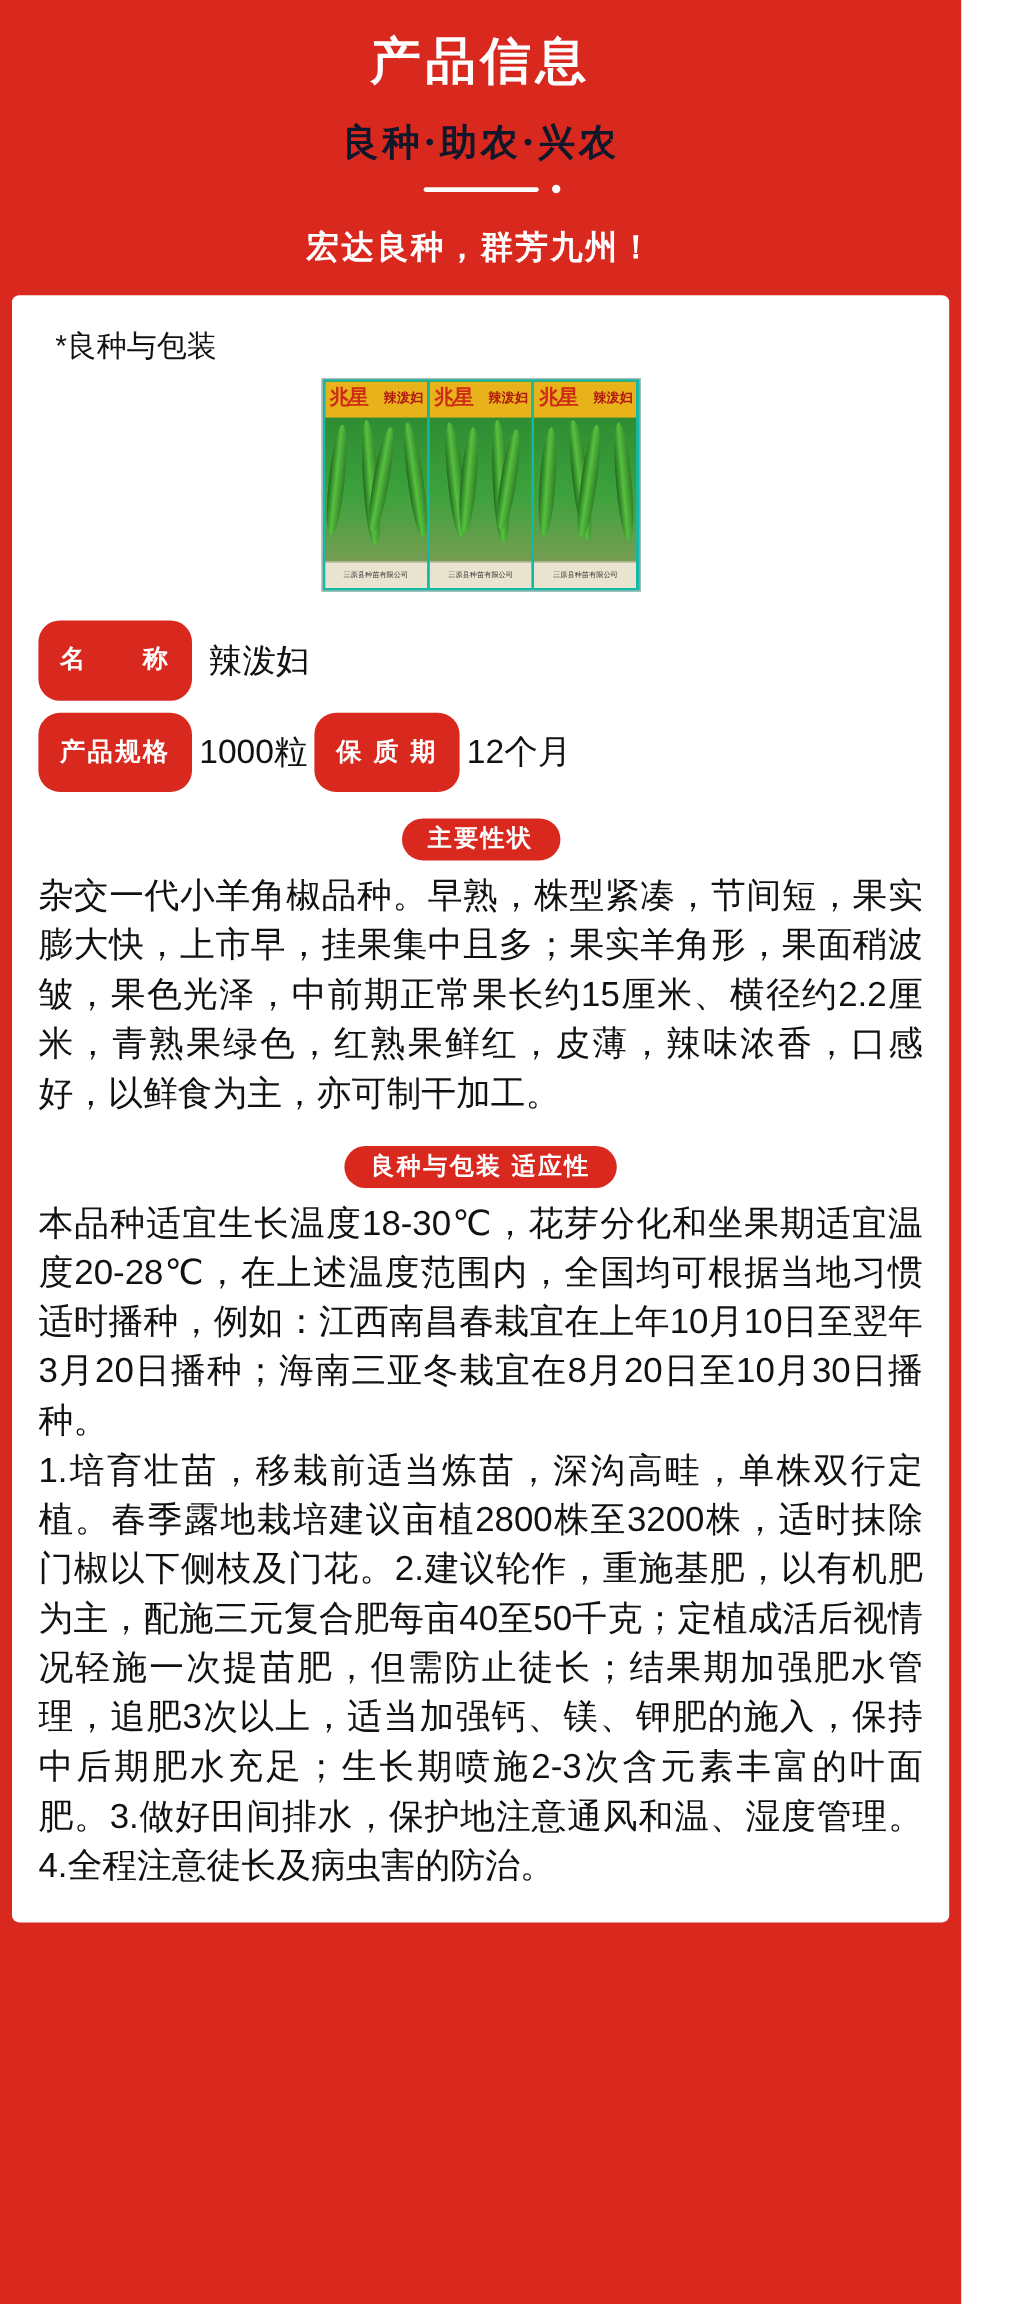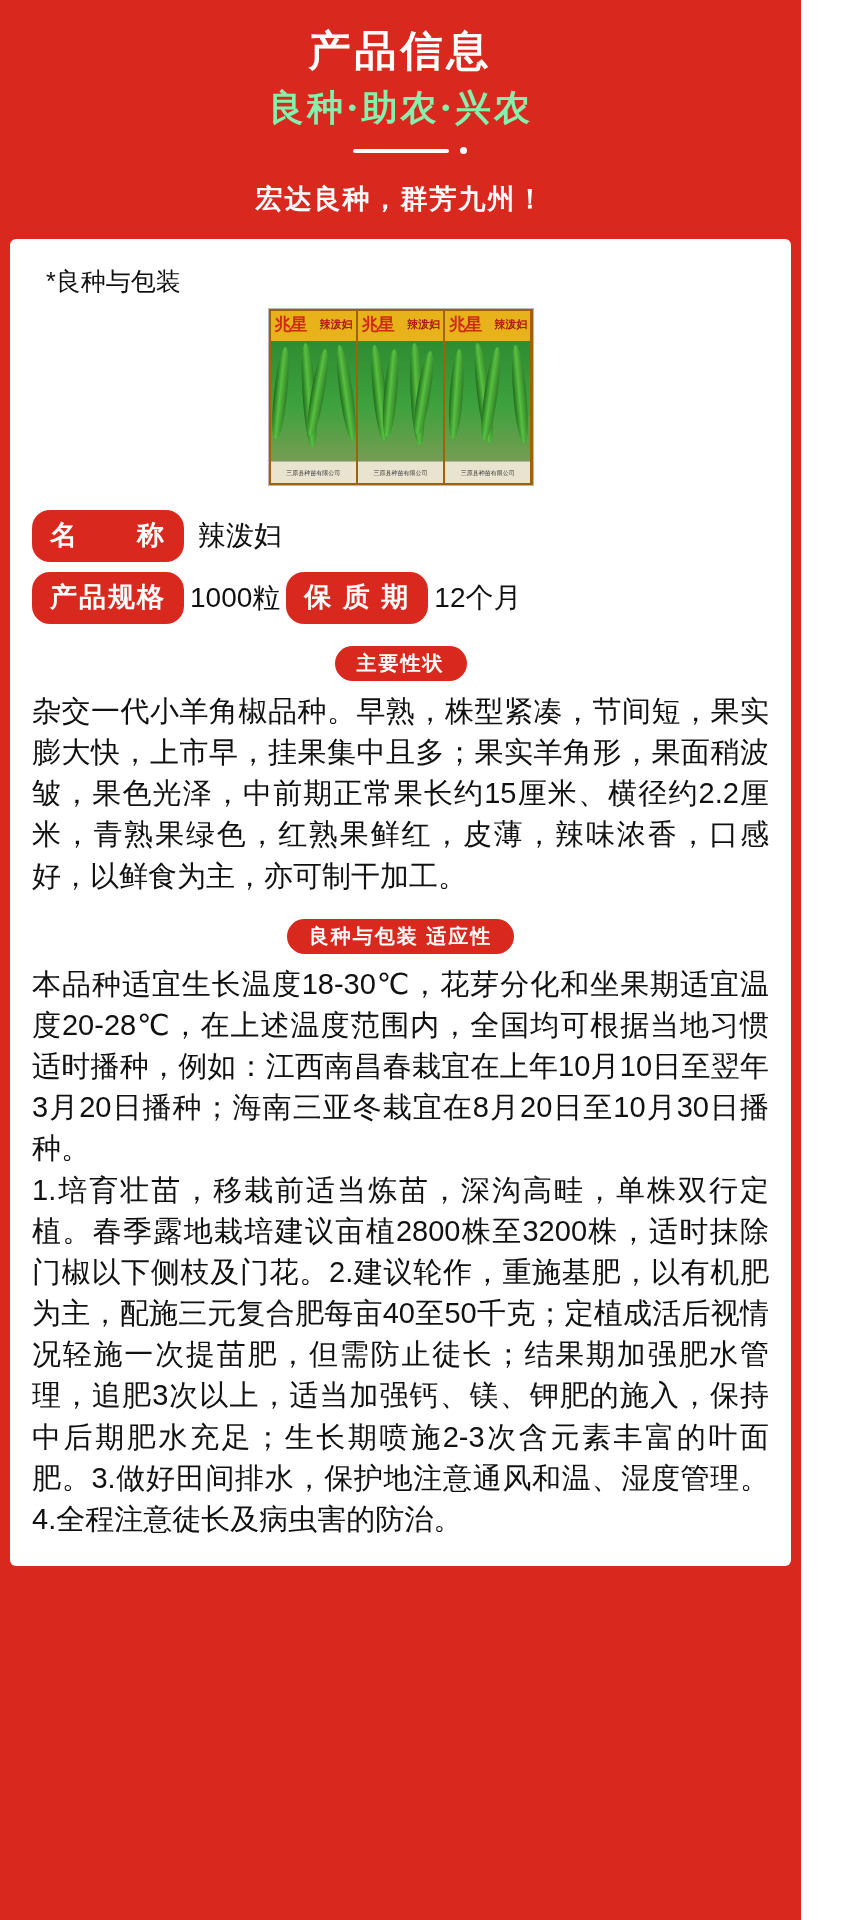--- a/index.html
+++ b/index.html
@@ -21,24 +21,24 @@
   }
   .header-title {
     font-size: 42px;
     font-weight: bold;
     color: #ffffff;
     letter-spacing: 4px;
     line-height: 1.2;
     font-family: "DejaVu Sans", sans-serif;
   }
   .header-sub {
-    font-size: 36px;
-    color: #86efac;
+    font-size: 31px;
+    color: #0f172a;
     letter-spacing: 3px;
-    margin-top: 8px;
+    margin-top: 22px;
     font-family: "DejaVu Serif", serif;
     font-weight: bold;
   }
   .header-divider {
     width: 96px;
     height: 4px;
     background: #ffffff;
     margin: 16px auto 0 auto;
     position: relative;
     border-radius: 2px;
@@ -76,21 +76,21 @@
   .pack-wrap {
     display: flex;
     justify-content: center;
     margin: 10px 0 24px 0;
   }
   .pack {
     width: 266px;
     height: 178px;
     display: flex;
     gap: 2px;
-    background: #a16207;
+    background: #14b8a6;
     padding: 2px;
     border: 1px solid #b9b9b9;
   }
   .pack-col {
     flex: 1;
     position: relative;
     background: linear-gradient(#2f8c32 0%, #2f8c32 18%, #3da23d 55%, #8c9b5a 100%);
     overflow: hidden;
   }
   .pack-top {
@@ -137,22 +137,22 @@
     display: flex;
     align-items: center;
     margin: 10px 0 4px 0;
     gap: 14px;
   }
   .pill {
     background: #d9281e;
     color: #ffffff;
     font-weight: bold;
     border-radius: 18px;
-    font-size: 27px;
-    padding: 9px 18px;
+    font-size: 21px;
+    padding: 20px 18px;
     white-space: nowrap;
     letter-spacing: 2px;
     line-height: 1.25;
   }
   .spec-val {
     font-size: 28px;
     color: #111111;
   }
   .spec-row-2 { gap: 6px; }
   

